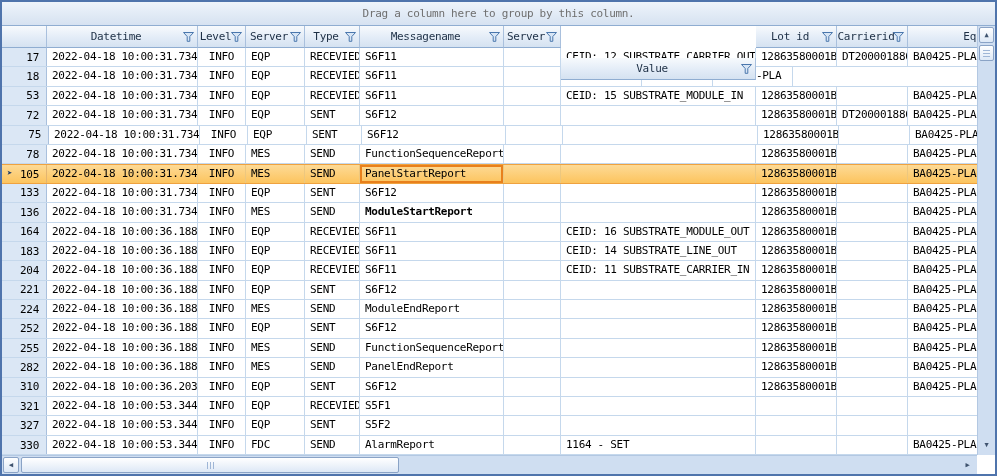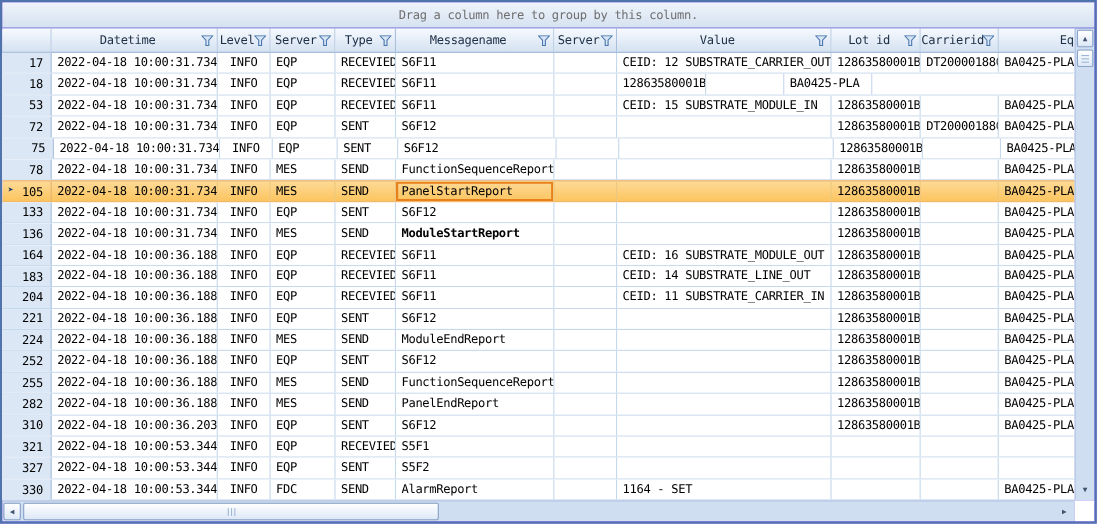--- a/index.html
+++ b/index.html
@@ -124,21 +124,21 @@
           <span class="funnel"><svg width="11" height="10" viewBox="0 0 11 10">
               <path d="M0.5 0.5 H10.5 L6.8 4.5 V9.3 H4.2 V4.5 Z" fill="#d7e5f5" stroke="#4a77ad" stroke-width="1"></path>
             </svg></span>
         </div>
         <div class="hcell" style="width: 57px;">
           <span>Server</span>
           <span class="funnel"><svg width="11" height="10" viewBox="0 0 11 10">
               <path d="M0.5 0.5 H10.5 L6.8 4.5 V9.3 H4.2 V4.5 Z" fill="#d7e5f5" stroke="#4a77ad" stroke-width="1"></path>
             </svg></span>
         </div>
-        <div class="hcell" style="width: 195px;">
+        <div class="hcell" style="width: 195px; margin-top: 32px;">
           <span>Value</span>
           <span class="funnel"><svg width="11" height="10" viewBox="0 0 11 10">
               <path d="M0.5 0.5 H10.5 L6.8 4.5 V9.3 H4.2 V4.5 Z" fill="#d7e5f5" stroke="#4a77ad" stroke-width="1"></path>
             </svg></span>
         </div>
         <div class="hcell" style="width: 81px;">
           <span>Lot id</span>
           <span class="funnel"><svg width="11" height="10" viewBox="0 0 11 10">
               <path d="M0.5 0.5 H10.5 L6.8 4.5 V9.3 H4.2 V4.5 Z" fill="#d7e5f5" stroke="#4a77ad" stroke-width="1"></path>
             </svg></span>

